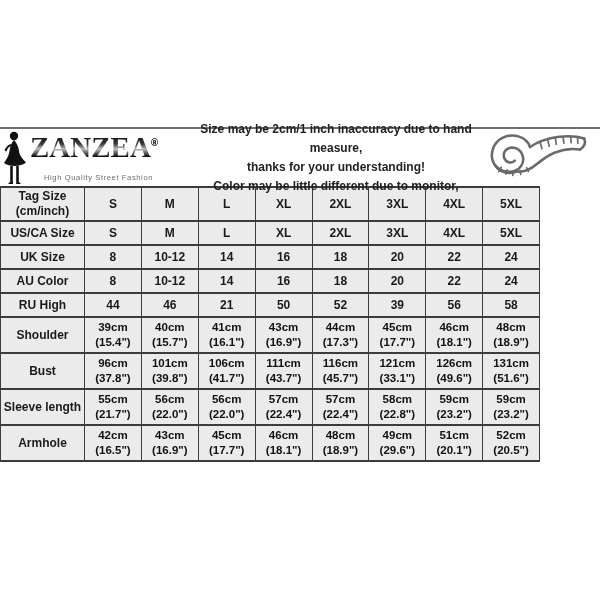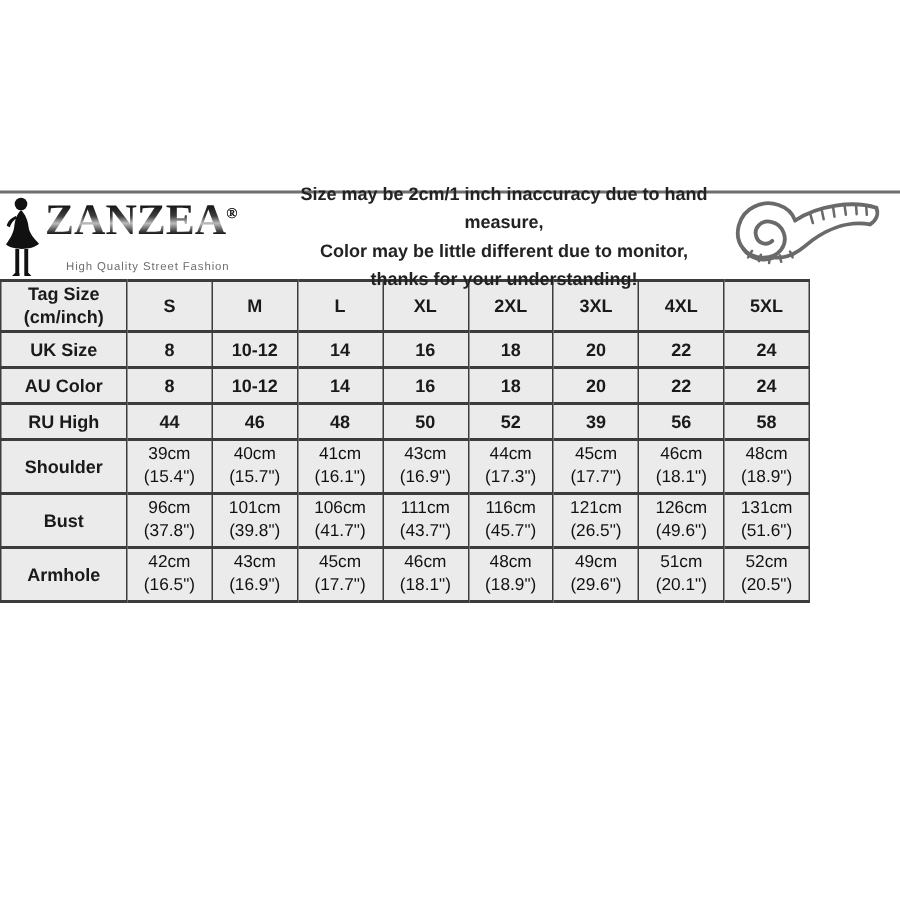--- a/index.html
+++ b/index.html
@@ -50,21 +50,21 @@
     text-align: center; vertical-align: middle;
     padding: 0;
     white-space: pre-line;
     background: #ebebeb;
     font-weight: bold;
     font-size: 12px;
   }
   tr.hdr  th { height: 32px; line-height: 15px; }
   tr.sgl  th, tr.sgl td { height: 22px; }
   tr.tall th, tr.tall td { height: 34px; }
-  tr.tall td { font-weight: normal; font-size: 11.5px; line-height: 15px; color: #111; margin-top: 32px; }
+  tr.tall td { font-weight: bold; font-size: 11.5px; line-height: 15px; color: #111; margin-top: 32px; }
 </style>
 </head>
 <body>
 
 <div class="sheet">
 
   <div class="top-strip">
     <div class="brand">
       <svg class="brand-figure" viewBox="0 0 26 54" xmlns="http://www.w3.org/2000/svg">
         <circle cx="12" cy="5" r="4.2" fill="#111"></circle>
@@ -76,22 +76,22 @@
         <path d="M14.2 51 L17 51 L19 53 L14.2 53 Z" fill="#111"></path>
       </svg>
       <div class="brand-textblock">
         <div class="brand-name"><span>ZANZEA</span><span class="brand-reg">®</span></div>
         <div class="brand-tagline">High Quality Street Fashion</div>
       </div>
     </div>
 
     <div class="notice">
       <div>Size may be 2cm/1 inch inaccuracy due to hand measure,</div>
+      <div>thanks for your understanding!</div>
       <div>Color may be little different due to monitor,</div>
-      <div>thanks for your understanding!</div>
     </div>
 
     <div class="tape">
       <svg width="110" height="56" viewBox="0 0 130 66" fill="none" xmlns="http://www.w3.org/2000/svg">
         <g stroke="#6a6a6a" stroke-width="3" stroke-linecap="round" stroke-linejoin="round">
 
           <path d="M58 20 C54 8 38 3 26 9 C13 15 9 32 17 42 C24 51 40 52 47 43 C53 35 49 23 39 21 C31 19.5 25 26 27.5 33 C29.5 38.5 36 40 40 36"></path>
 
           <path d="M58 20 C76 8 104 4 122 10"></path>
 
@@ -139,20 +139,31 @@
         <th>L</th>
         <th>XL</th>
         <th>2XL</th>
         <th>3XL</th>
         <th>4XL</th>
         <th>5XL</th>
       </tr>
     </thead>
     <tbody id="size-table-body">
         <tr class="sgl">
+          <th>US/CA Size</th>
+          <td>S</td>
+          <td>M</td>
+          <td>L</td>
+          <td>XL</td>
+          <td>2XL</td>
+          <td>3XL</td>
+          <td>4XL</td>
+          <td>5XL</td>
+        </tr>
+        <tr class="sgl">
           <th>UK Size</th>
           <td>8</td>
           <td>10-12</td>
           <td>14</td>
           <td>16</td>
           <td>18</td>
           <td>20</td>
           <td>22</td>
           <td>24</td>
         </tr>
@@ -164,21 +175,21 @@
           <td>16</td>
           <td>18</td>
           <td>20</td>
           <td>22</td>
           <td>24</td>
         </tr>
         <tr class="sgl">
           <th>RU High</th>
           <td>44</td>
           <td>46</td>
-          <td>48</td>
+          <td>21</td>
           <td>50</td>
           <td>52</td>
           <td>39</td>
           <td>56</td>
           <td>58</td>
         </tr>
         <tr class="tall">
           <th>Shoulder</th>
           <td>39cm
 (15.4")</td>
@@ -203,25 +214,44 @@
 (37.8")</td>
           <td>101cm
 (39.8")</td>
           <td>106cm
 (41.7")</td>
           <td>111cm
 (43.7")</td>
           <td>116cm
 (45.7")</td>
           <td>121cm
-(26.5")</td>
+(33.1")</td>
           <td>126cm
 (49.6")</td>
           <td>131cm
 (51.6")</td>
+        </tr>
+        <tr class="tall">
+          <th>Sleeve length</th>
+          <td>55cm
+(21.7")</td>
+          <td>56cm
+(22.0")</td>
+          <td>56cm
+(22.0")</td>
+          <td>57cm
+(22.4")</td>
+          <td>57cm
+(22.4")</td>
+          <td>58cm
+(22.8")</td>
+          <td>59cm
+(23.2")</td>
+          <td>59cm
+(23.2")</td>
         </tr>
         <tr class="tall">
           <th>Armhole</th>
           <td>42cm
 (16.5")</td>
           <td>43cm
 (16.9")</td>
           <td>45cm
 (17.7")</td>
           <td>46cm

